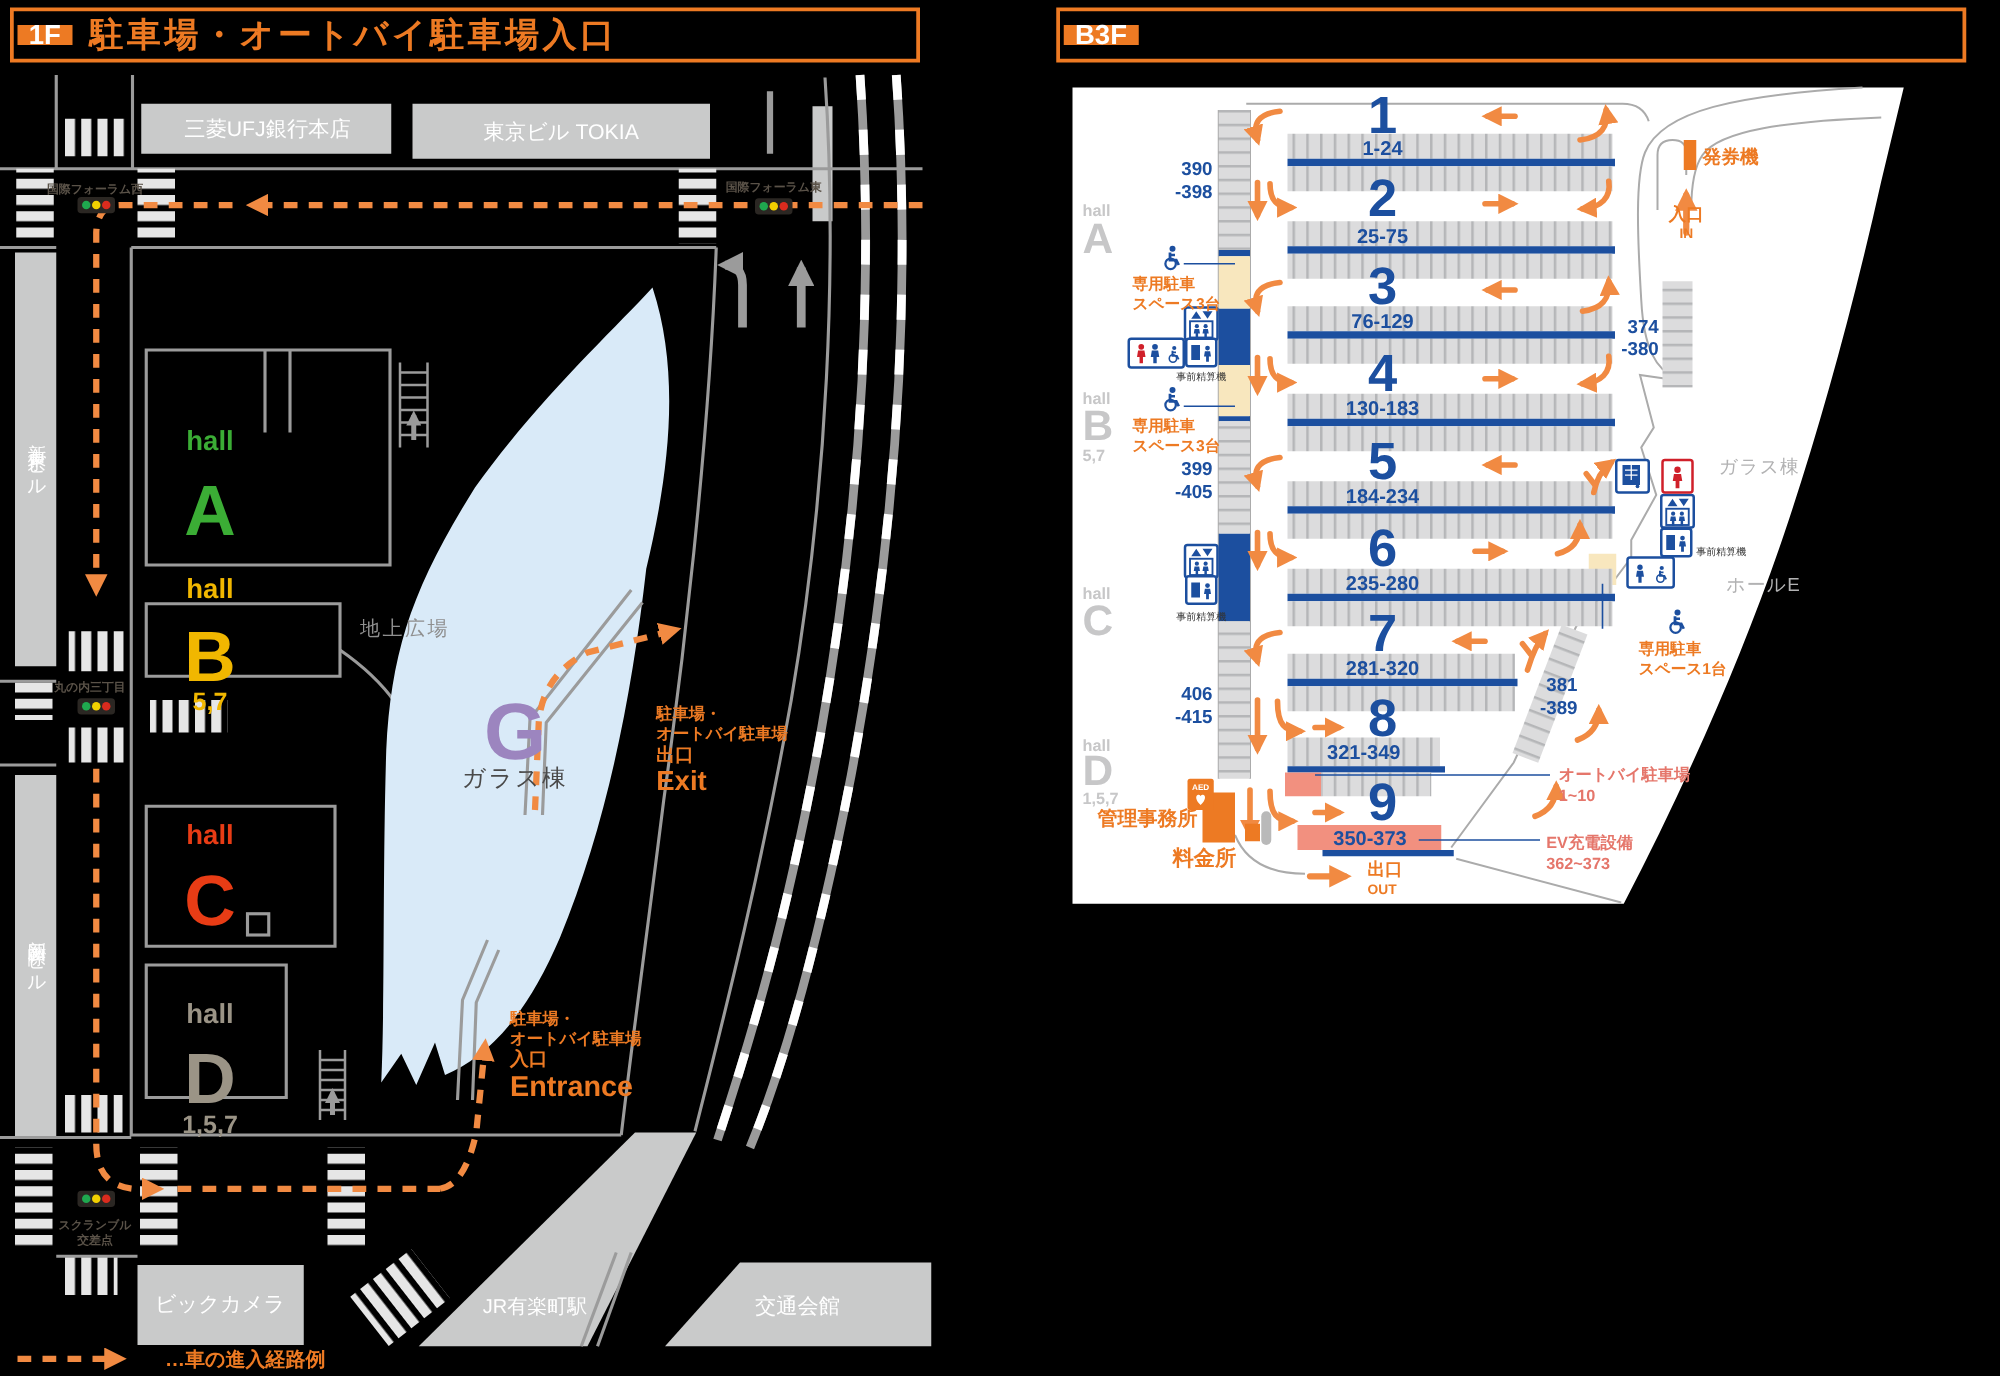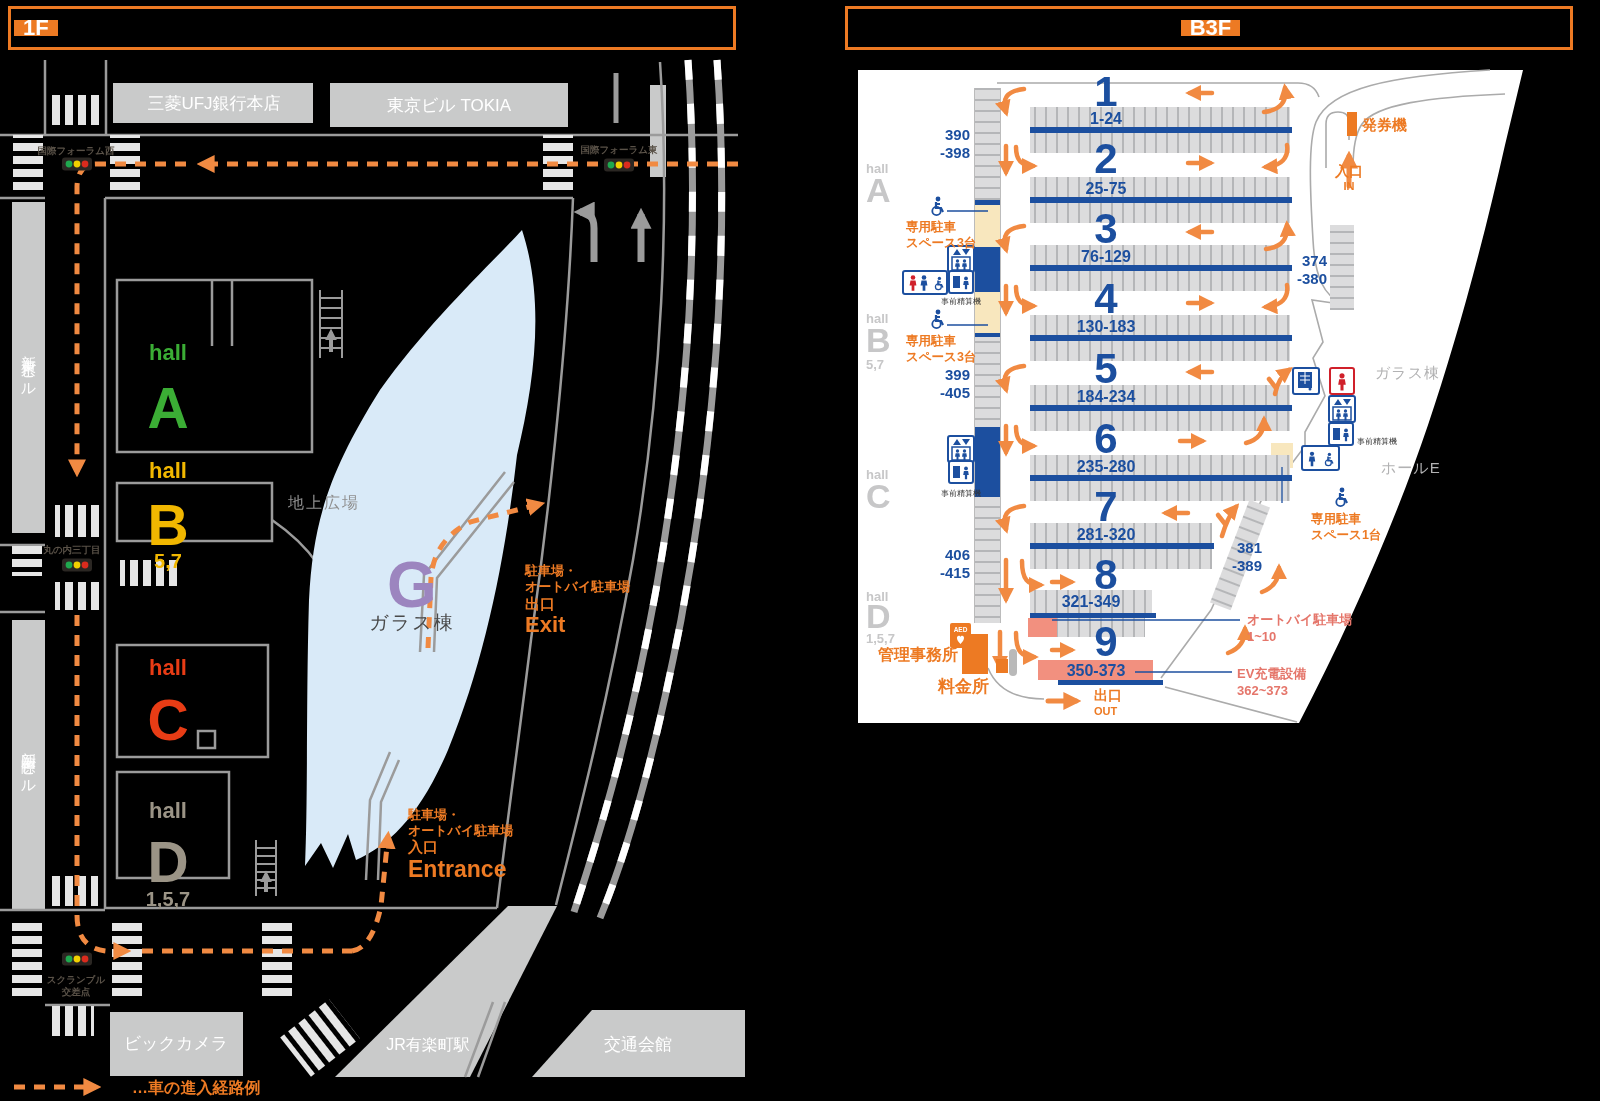--- a/index.html
+++ b/index.html
@@ -508,18 +508,19 @@
     <text class="sal" x="1247" y="641">1~10</text>
     <text class="sal" x="1237" y="678">EV充電設備</text>
     <text class="sal" x="1237" y="695">362~373</text>
     <text class="gy" x="1375" y="378">ガラス棟</text>
     <text class="gy" x="1381" y="473">ホールE</text>
   </g>
 </svg>
 
 <div class="hdr" style="left:8px;top:6px;width:722px;">
   <span class="badge">1F</span>
+  <span class="htitle">駐車場・オートバイ駐車場入口</span>
 </div>
-<div class="hdr" style="left:845px;top:6px;width:722px;justify-content:center;">
+<div class="hdr" style="left:845px;top:6px;width:722px;">
   <span class="badge">B3F</span>
 </div>
 
 </div>
 
 </body></html>

